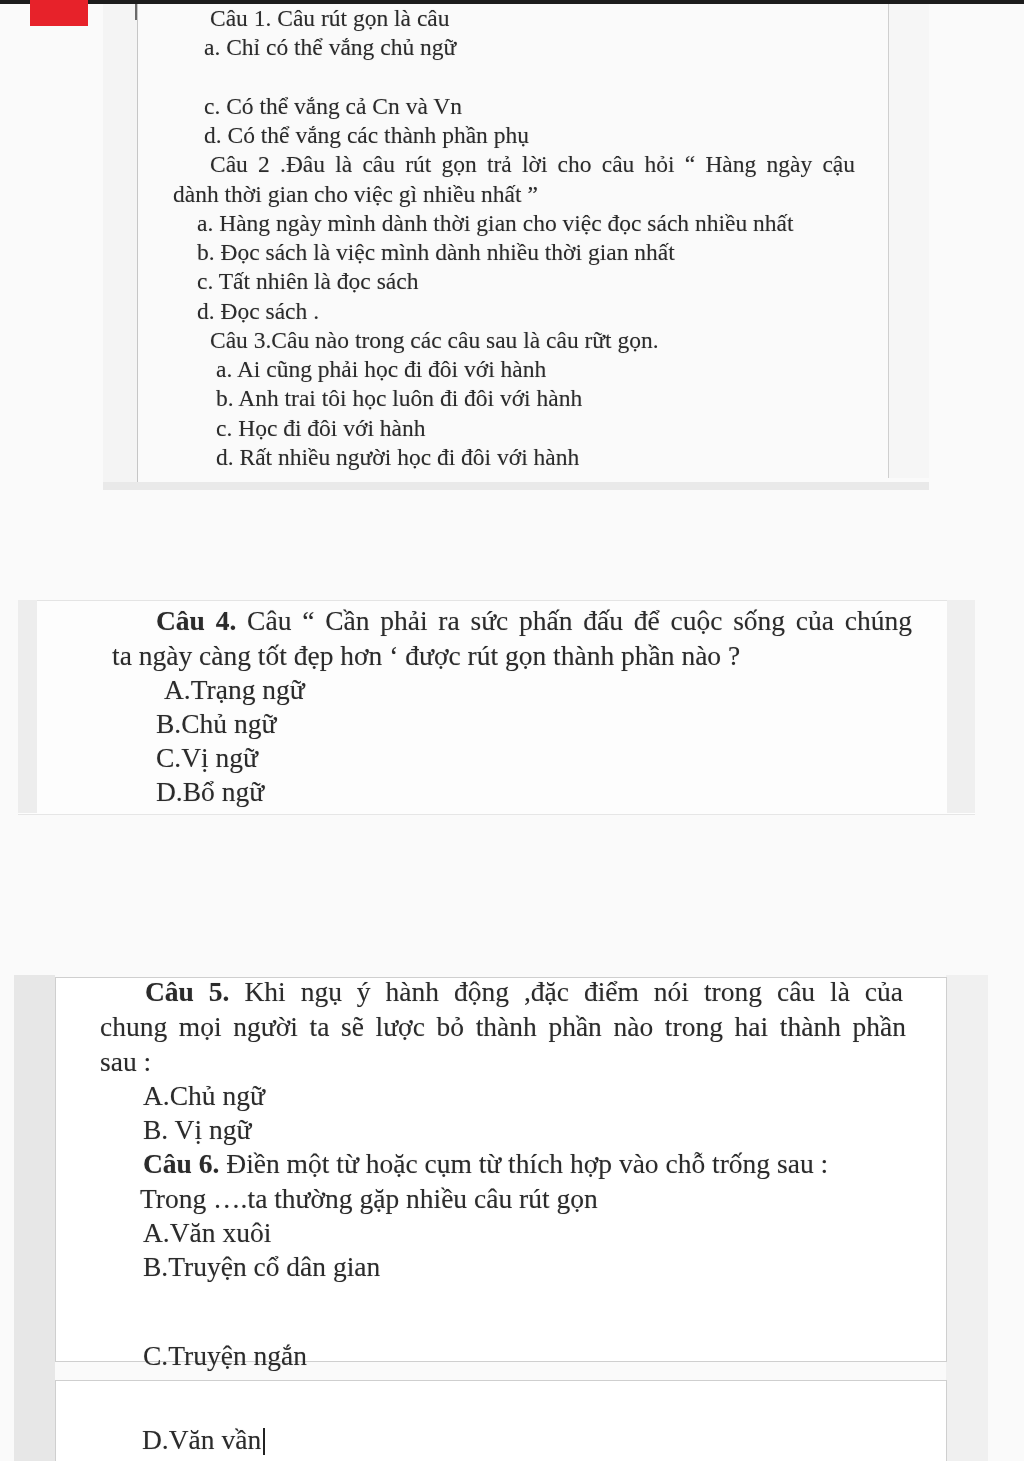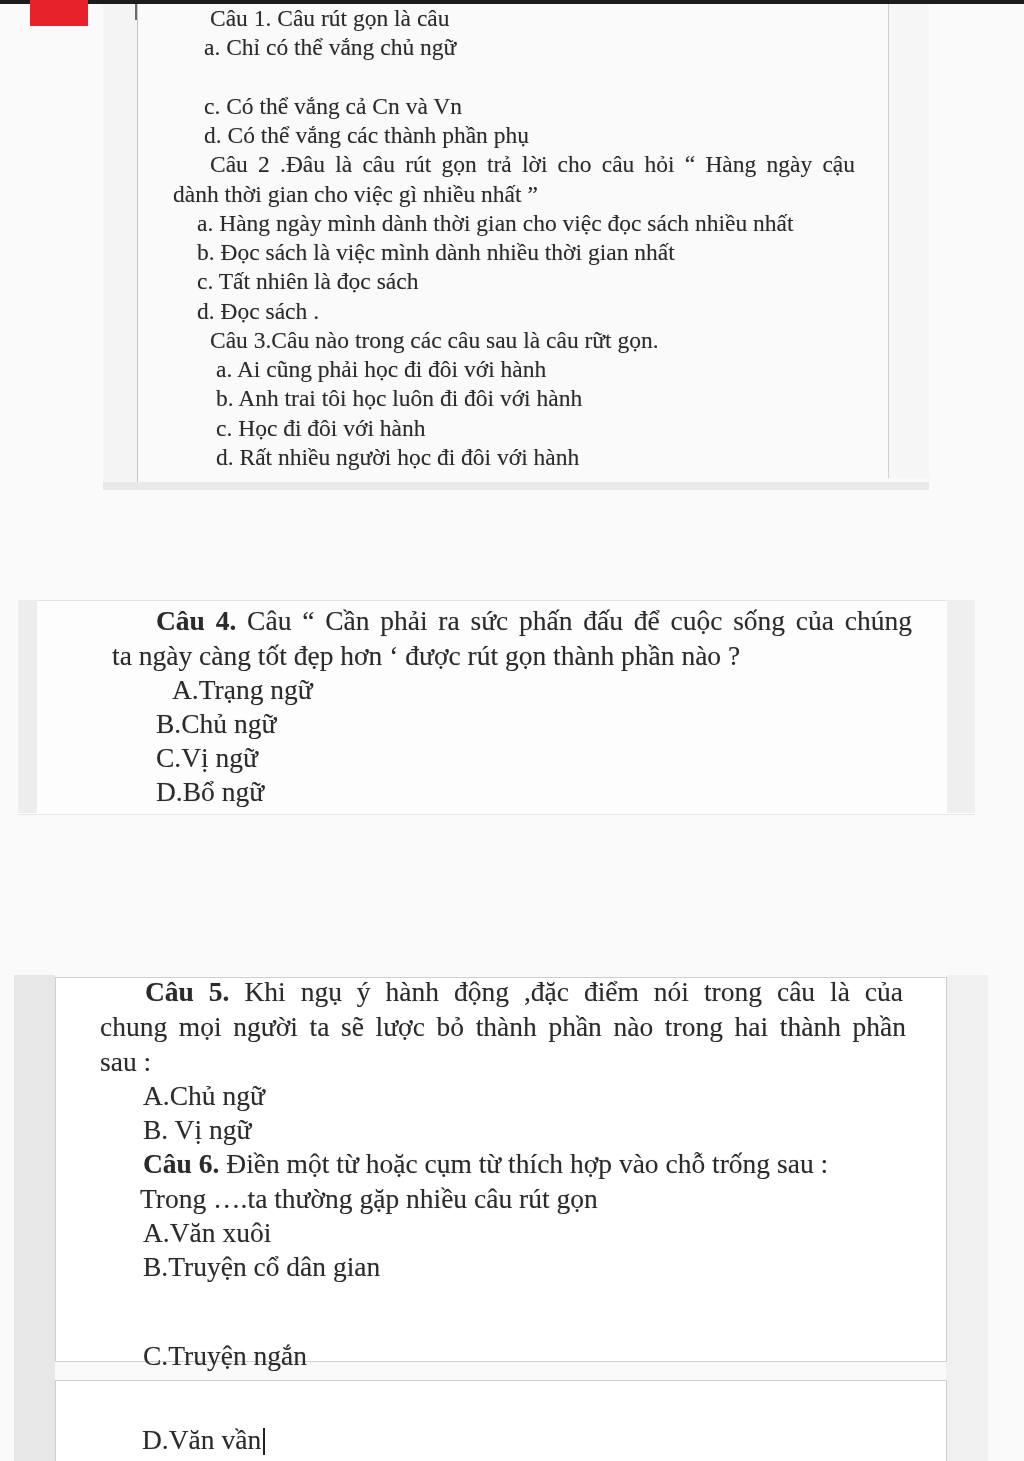--- a/index.html
+++ b/index.html
@@ -63,21 +63,21 @@
   <div class="ln t1" style="left:216px;top:356px">a. Ai cũng phải học đi đôi với hành</div>
   <div class="ln t1" style="left:216px;top:385px">b. Anh trai tôi học luôn đi đôi với hành</div>
   <div class="ln t1" style="left:216px;top:415px">c. Học đi đôi với hành</div>
   <div class="ln t1" style="left:216px;top:444px">d. Rất nhiều người học đi đôi với hành</div>
 
   <div class="abs s2-panel"></div>
   <div class="abs s2-left-band"></div>
   <div class="abs s2-right-band"></div>
   <div class="ln t2 just" style="left:156px;top:605px;width:756px"><b class="lead">Câu 4.</b><span> Câu “ Cần phải ra sức phấn đấu để cuộc sống của chúng</span></div>
   <div class="ln t2" style="left:112px;top:640px">ta ngày càng tốt đẹp hơn ‘ được rút gọn thành phần nào ?</div>
-  <div class="ln t2" style="left:172px;top:674px">A.Trạng ngữ</div>
+  <div class="ln t2" style="left:164px;top:674px">A.Trạng ngữ</div>
   <div class="ln t2" style="left:156px;top:708px">B.Chủ ngữ</div>
   <div class="ln t2" style="left:156px;top:742px">C.Vị ngữ</div>
   <div class="ln t2" style="left:156px;top:776px">D.Bổ ngữ</div>
 
   <div class="abs s3-left-band"></div>
   <div class="abs s3-right-band"></div>
   <div class="abs s3-card"></div>
   <div class="ln t2 just" style="left:145px;top:976px;width:758px"><b class="lead">Câu 5.</b><span> Khi ngụ ý hành động ,đặc điểm nói trong câu là của</span></div>
   <div class="ln t2 just" style="left:100px;top:1011px;width:806px">chung mọi người ta sẽ lược bỏ thành phần nào trong hai thành phần</div>
   <div class="ln t2" style="left:100px;top:1046px">sau :</div>

